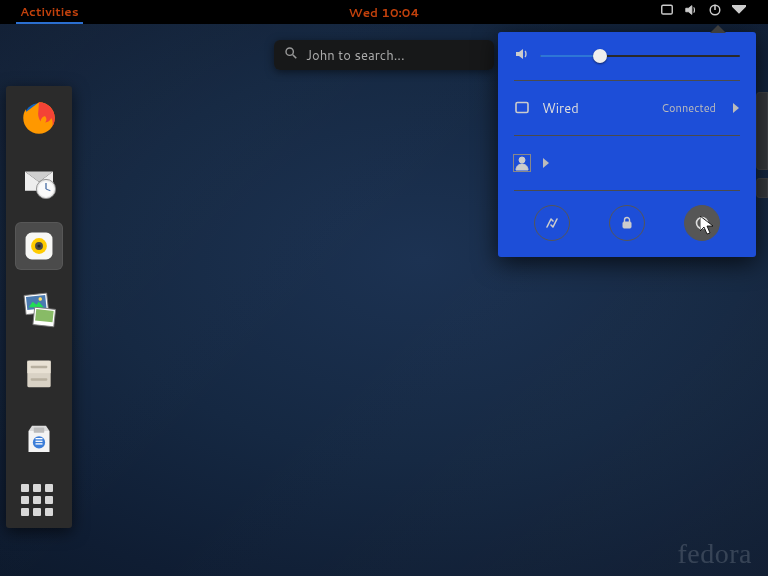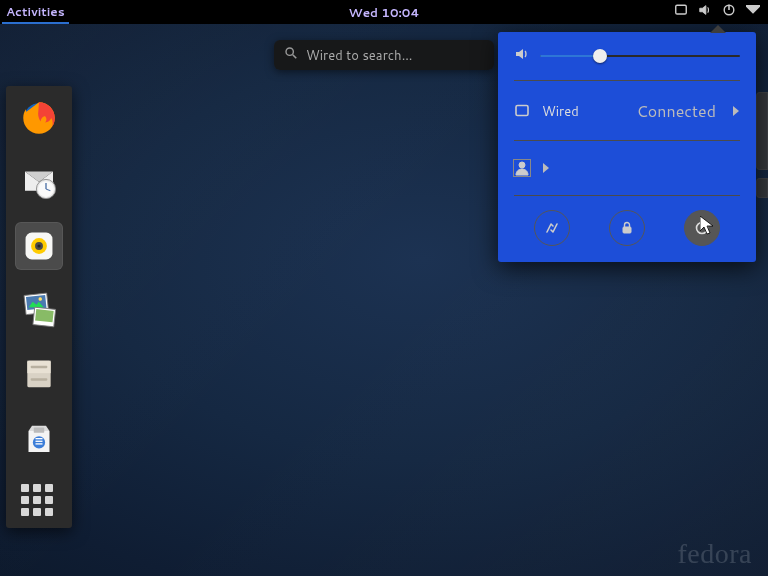--- a/index.html
+++ b/index.html
@@ -7,23 +7,23 @@
   body {
     position: relative;
     background:
       linear-gradient(135deg, rgba(255,255,255,0.02) 0%, rgba(0,0,0,0) 50%, rgba(255,255,255,0.02) 100%),
       radial-gradient(ellipse 800px 500px at 55% 45%, #1c3252 0%, #152842 40%, #0f1d33 70%, #0a1524 100%);
   }
 
   
   .topbar {
     position: absolute; top: 0; left: 0; right: 0; height: 24px;
-    background: #000; color: #c4b5fd;
+    background: #000; color: #c2410c;
     display: flex; align-items: center; justify-content: space-between;
-    font-size: 12px; font-weight: bold; padding: 0 2px;
+    font-size: 12px; font-weight: bold; padding: 0 16px;
     z-index: 100;
   }
   .topbar .activities { border-bottom: 2px solid #2b6fd0; padding: 3px 4px 2px; cursor: pointer; }
   .topbar .clock { position: absolute; left: 50%; transform: translateX(-50%); font-weight: bold; }
   .topbar .tray { display: flex; align-items: center; gap: 10px; padding-right: 6px; cursor: pointer; }
   .tray svg { width: 14px; height: 14px; fill: #ccc; stroke: #ccc; }
 
   
   .search-bar {
     position: absolute; top: 40px; left: 50%; transform: translateX(-50%);
@@ -76,21 +76,21 @@
   .popover .volume-row svg { width: 16px; height: 16px; fill: #ccc; }
   .slider { position: relative; flex: 1; height: 14px; }
   .slider-track { position: absolute; top: 6px; left: 0; right: 0; height: 2px; background: #2a2a2a; border-radius: 1px;}
   .slider-fill { position: absolute; top: 6px; left: 0; width: 30%; height: 2px; background: #2e76d6; border-radius: 1px;}
   .slider-thumb { position: absolute; top: 0; left: calc(30% - 7px); width: 14px; height: 14px; background: #eee; border-radius: 50%; box-shadow: 0 1px 2px rgba(0,0,0,0.5);}
   .popover hr { border: none; border-top: 1px solid #4b4b4b; margin: 10px 0; }
   .menu-row { display: flex; align-items: center; gap: 12px; padding: 8px 0; cursor: pointer;}
   .menu-row .lead-icon { width: 16px; height: 16px; flex-shrink: 0; display:flex; align-items:center; justify-content:center;}
   .menu-row .lead-icon svg { width: 16px; height: 16px; fill: #ccc; stroke: #ccc; }
   .menu-row .label { flex: 1; }
-  .menu-row .trailing { color: #bbb; font-size: 16px; margin-right: 4px;}
+  .menu-row .trailing { color: #bbb; font-size: 11px; margin-right: 4px;}
   .menu-row .chev svg { width: 8px; height: 10px; fill: #bbb;}
   .avatar-box { width: 18px; height: 18px; border: 1px solid #888; display: flex; align-items: center; justify-content: center;}
   .avatar-box svg { width: 12px; height: 12px; fill: #aaa;}
   .action-row { display: flex; justify-content: space-around; margin-top: 14px;}
   .circle-btn {
     width: 36px; height: 36px; border-radius: 50%;
     border: 1px solid #565656; display: flex; align-items: center; justify-content: center;
     cursor: pointer;
   }
   .circle-btn.hover { background: #565656; }
@@ -129,21 +129,21 @@
           <path d="M0 0l5 5 5-5z" fill="#ccc"></path>
         </svg></span>
   </div>
 </div>
 
 <div class="search-bar">
   <span><svg viewBox="0 0 16 16">
         <circle cx="6.5" cy="6.5" r="4.2" fill="none" stroke="#999" stroke-width="1.6"></circle>
         <line x1="10" y1="10" x2="14" y2="14" stroke="#999" stroke-width="1.8"></line>
       </svg></span>
-  <span>Wired to search...</span>
+  <span>John to search...</span>
 </div>
 
 <div class="dash">
   <div class="app-icon">
     <svg viewBox="0 0 48 48" width="42" height="42">
       <circle cx="24" cy="24" r="17" fill="#1565c0"></circle>
       <path d="M24 6c10 0 18 8 18 18s-8 18-18 18S6 34 6 24c0-4 1-7 3-10 0 4 2 7 5 8-1-3 0-6 3-8 0 3 2 5 5 5 1-3 4-5 7-5-2 2-2 5 0 7 3 0 5-3 5-6 2 3 3 6 3 9 0 8-7 15-15 15S7 32 7 24c0-2 0-4 1-6" fill="#ff9800"></path>
       <path d="M24 6c10 0 18 8 18 18 0 4-1 7-3 10 1-3 1-7-1-10-1 3-4 5-7 5 2-2 2-5 0-7-3 0-5 3-5 6-2-3-3-6-3-9" fill="#f44336"></path>
     </svg>
   </div>

